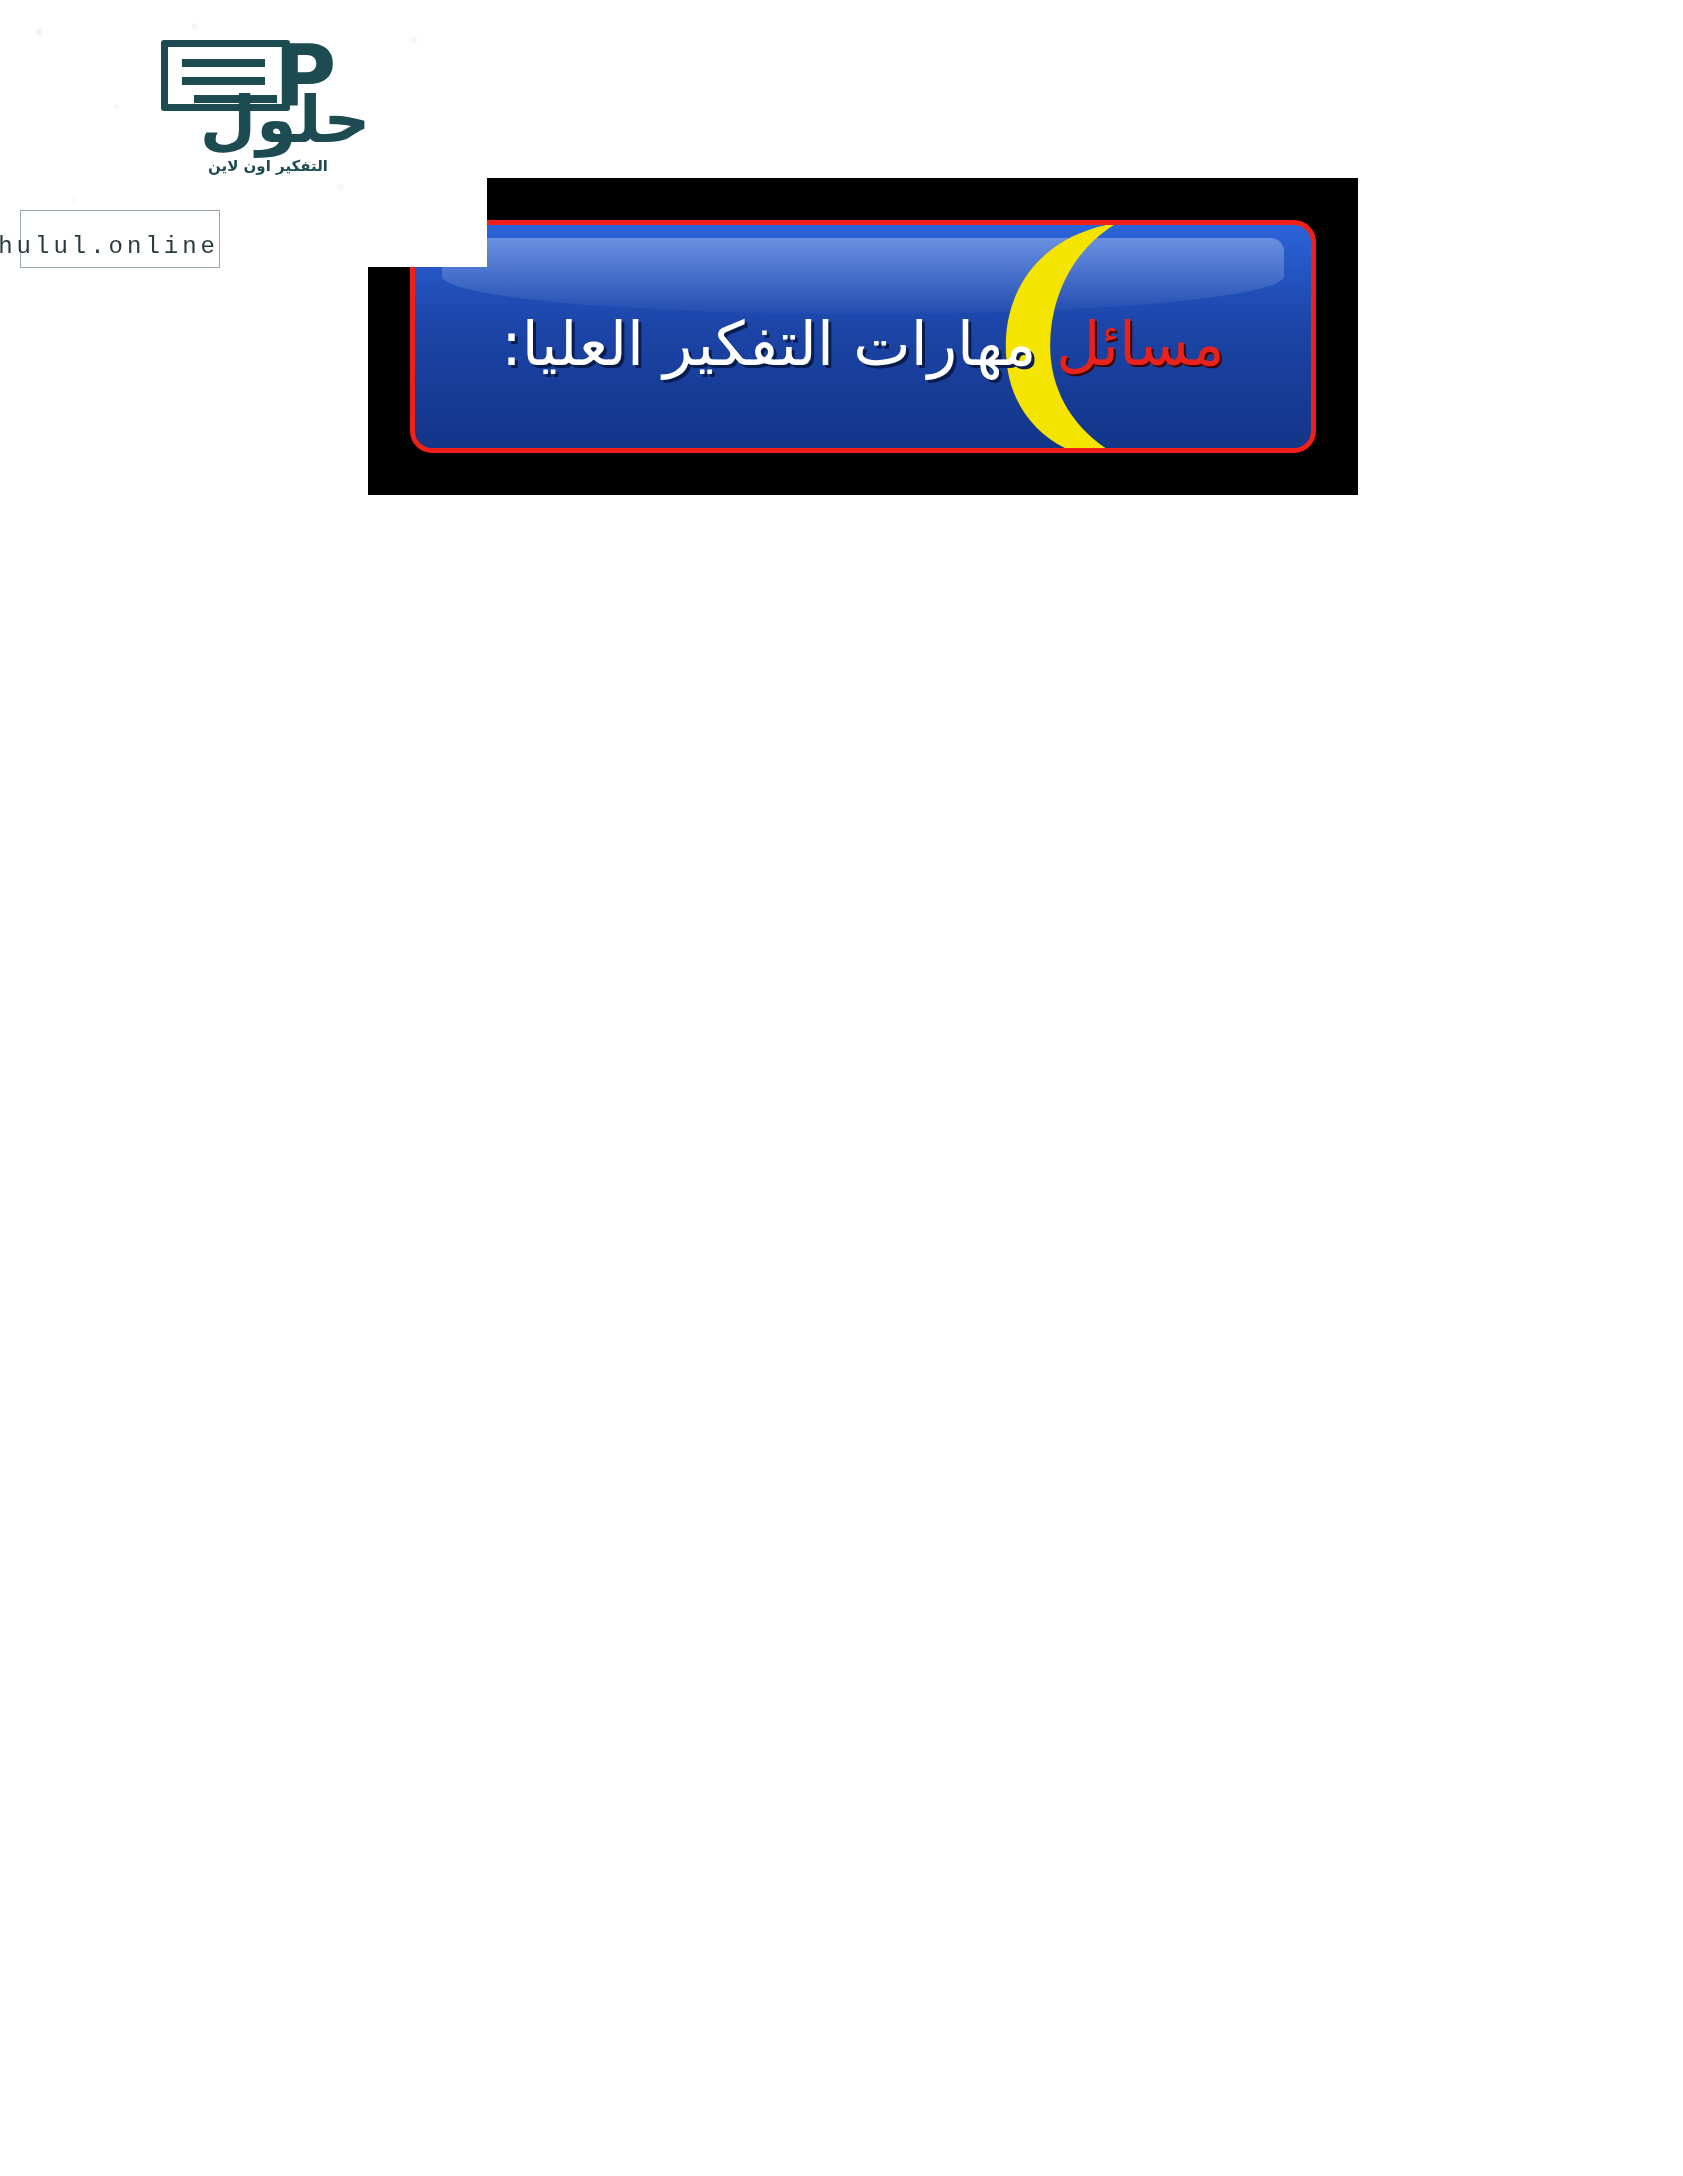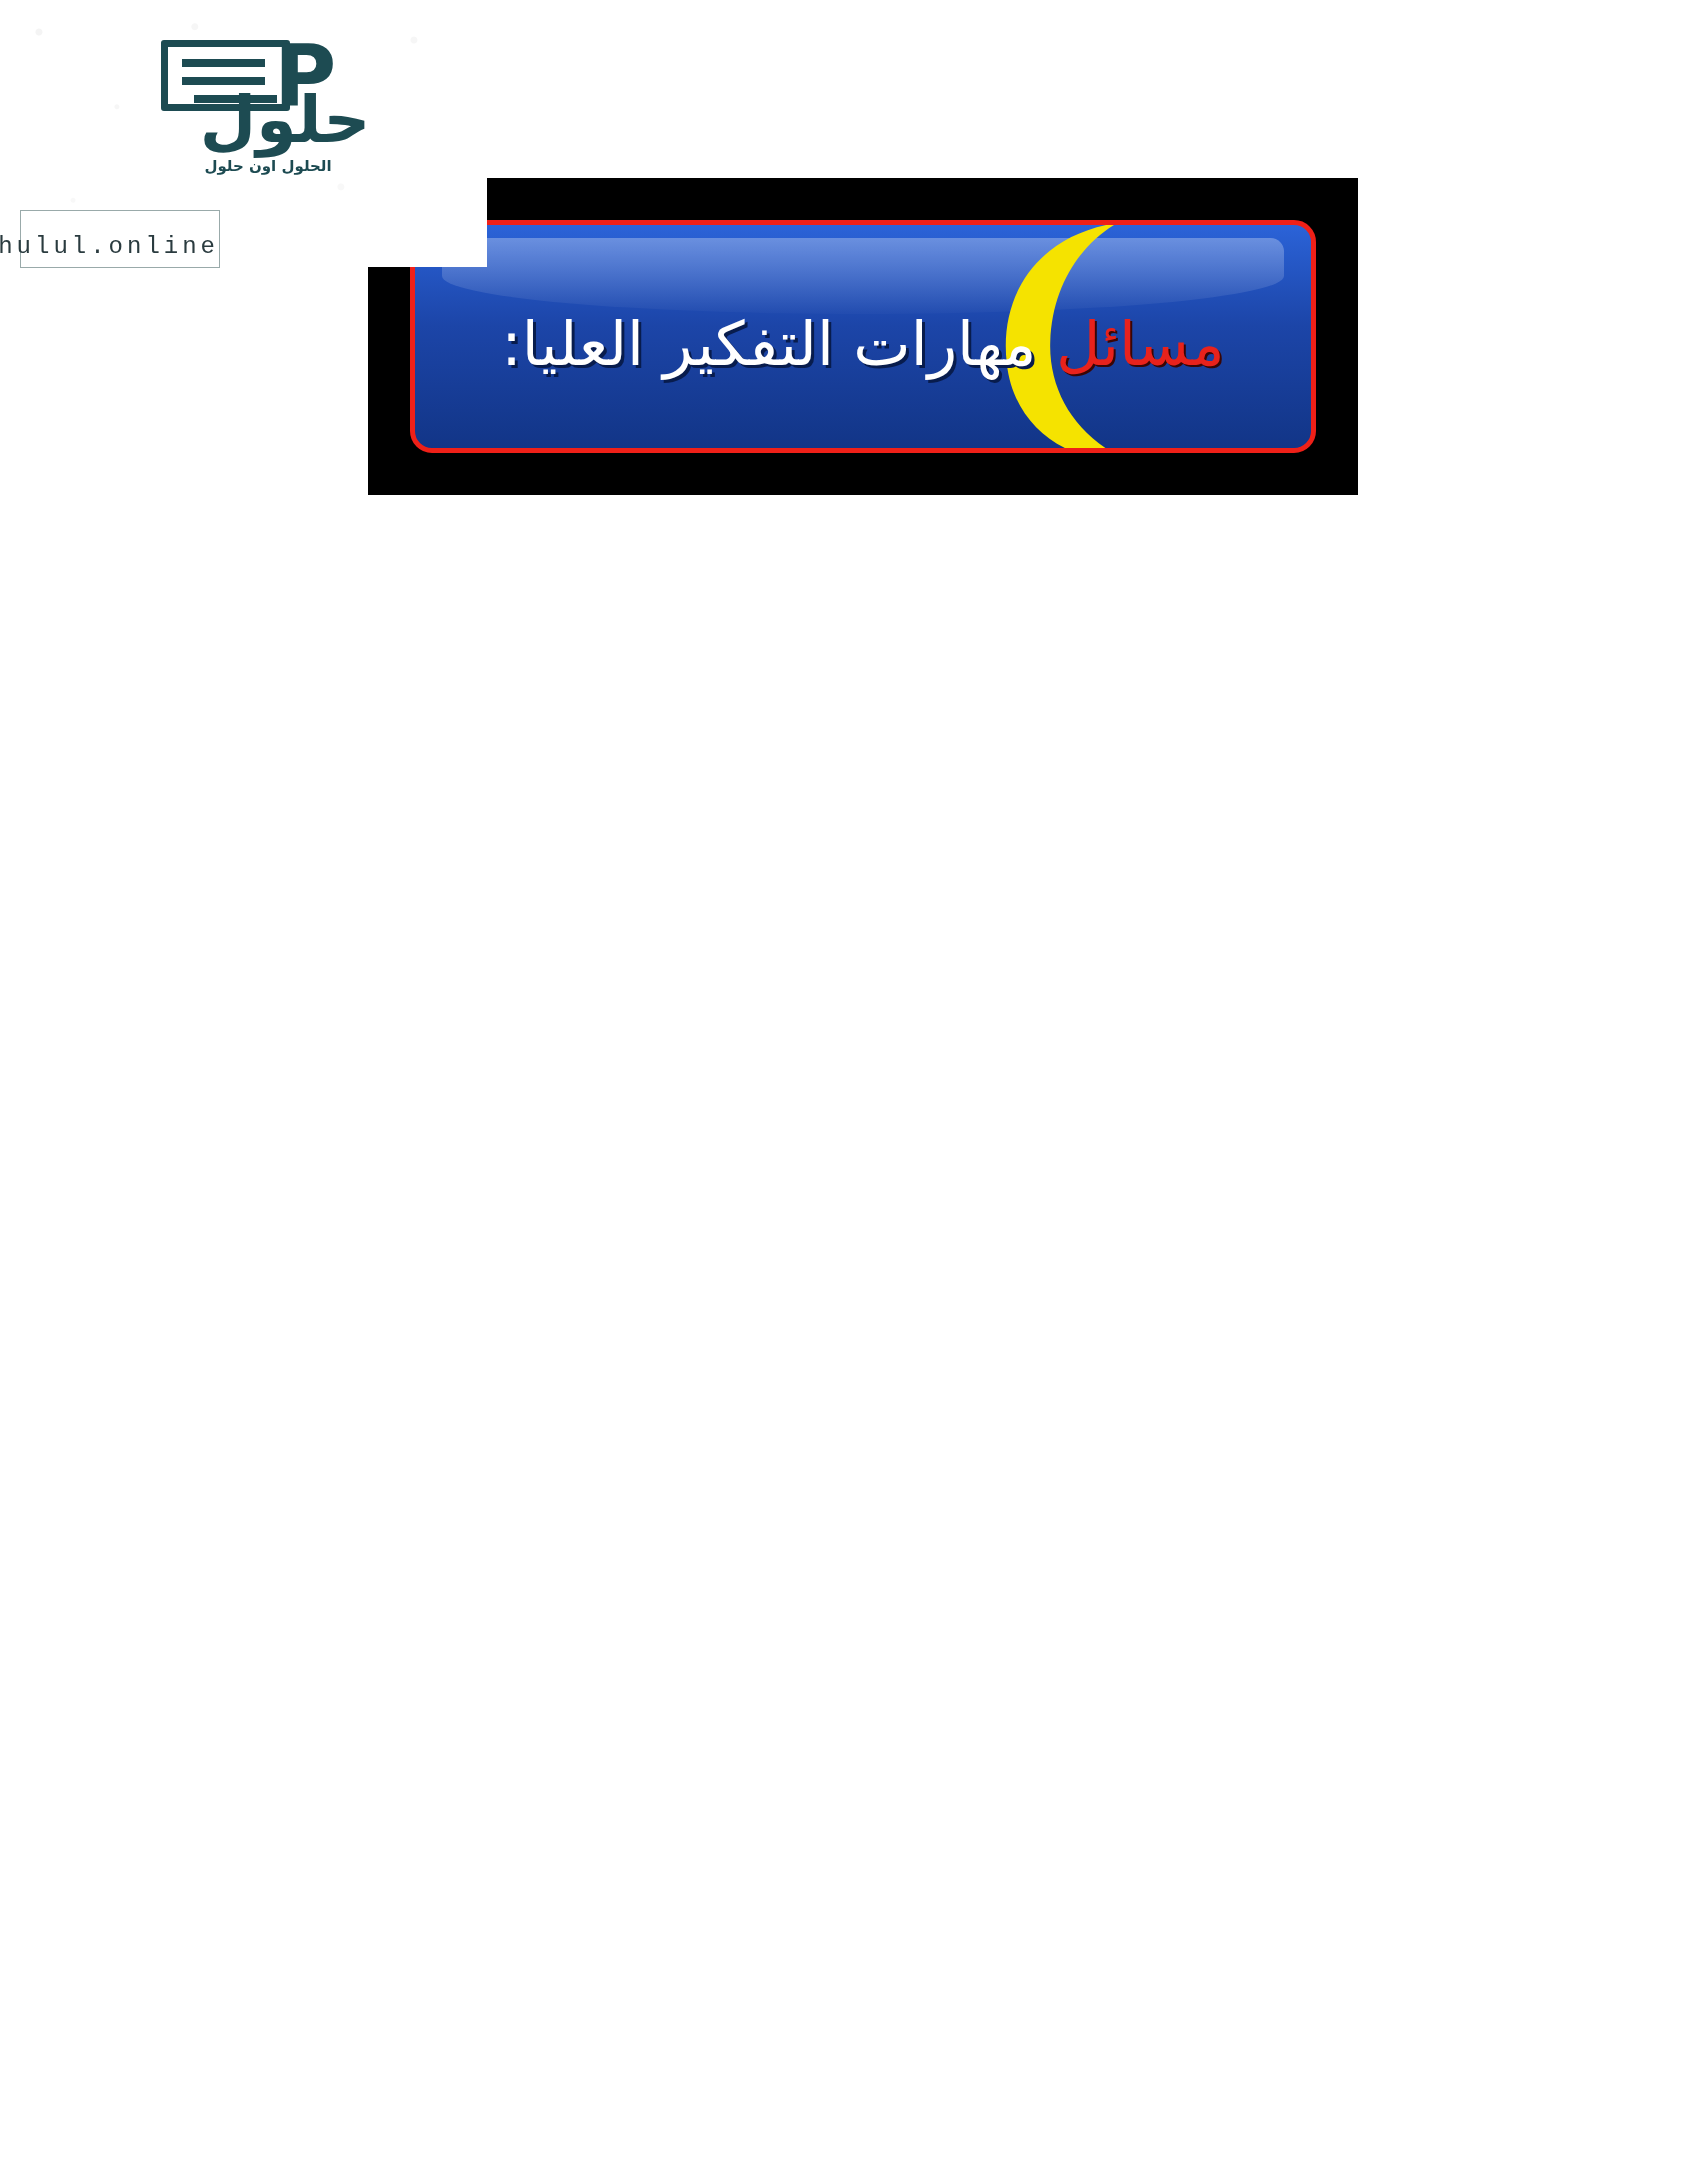--- a/index.html
+++ b/index.html
@@ -200,21 +200,21 @@
 <body>
 
 <div class="logo-block">
   <div class="logo-texture"></div>
   <div class="logo-wrap">
     <div class="logo-book">
       <span class="logo-book-line3"></span>
     </div>
     <div class="logo-p">P</div>
     <div class="logo-arabic">حلول</div>
-    <div class="logo-sub">الحلول اون حلول</div>
+    <div class="logo-sub">التفكير اون لاين</div>
   </div>
   <div class="logo-url">hulul.online</div>
 </div>
 
 <div class="banner">
   <div class="banner-inner">
     <div class="banner-gloss"></div>
     <svg class="banner-moon" viewBox="0 0 210 260">
       <path d="M150 8 C70 20 30 80 38 150 C45 215 100 252 165 250 C110 228 80 180 82 128 C84 72 112 30 150 8 Z" fill="#f5e300"></path>
     </svg>

